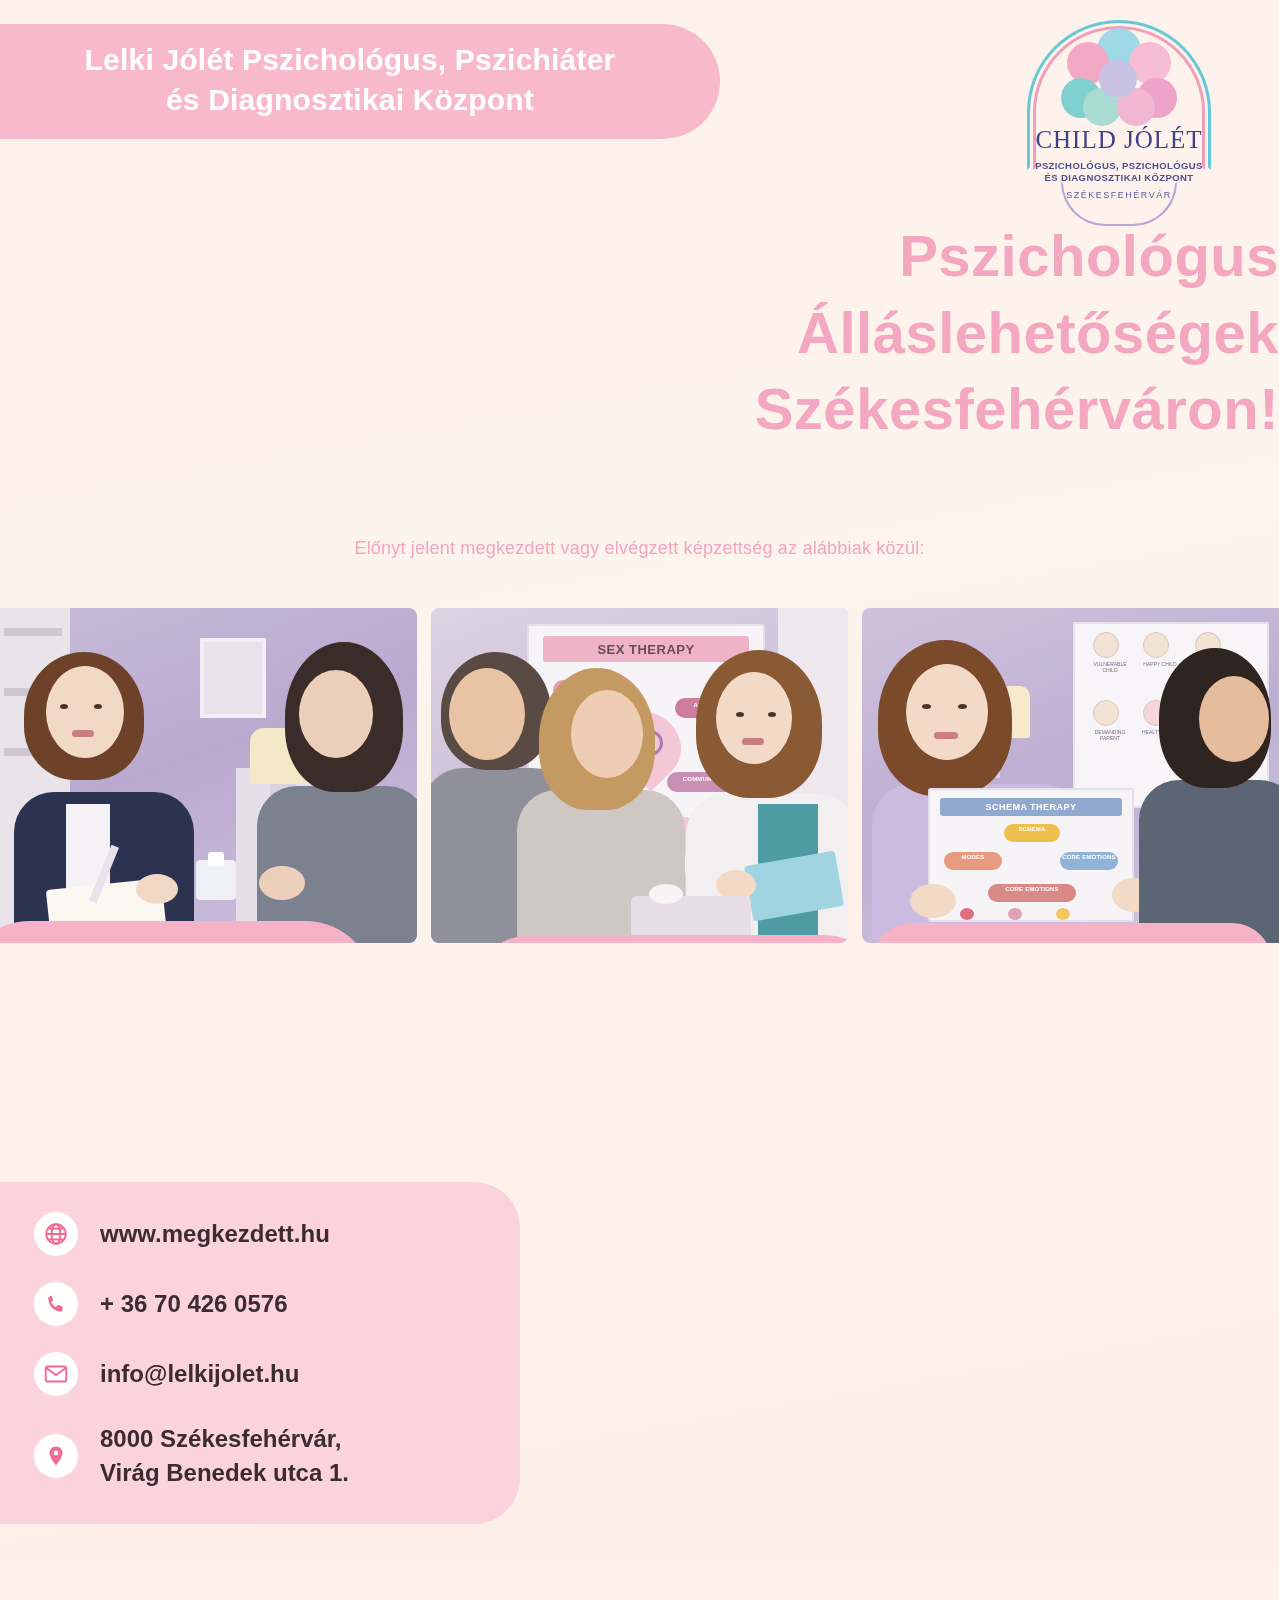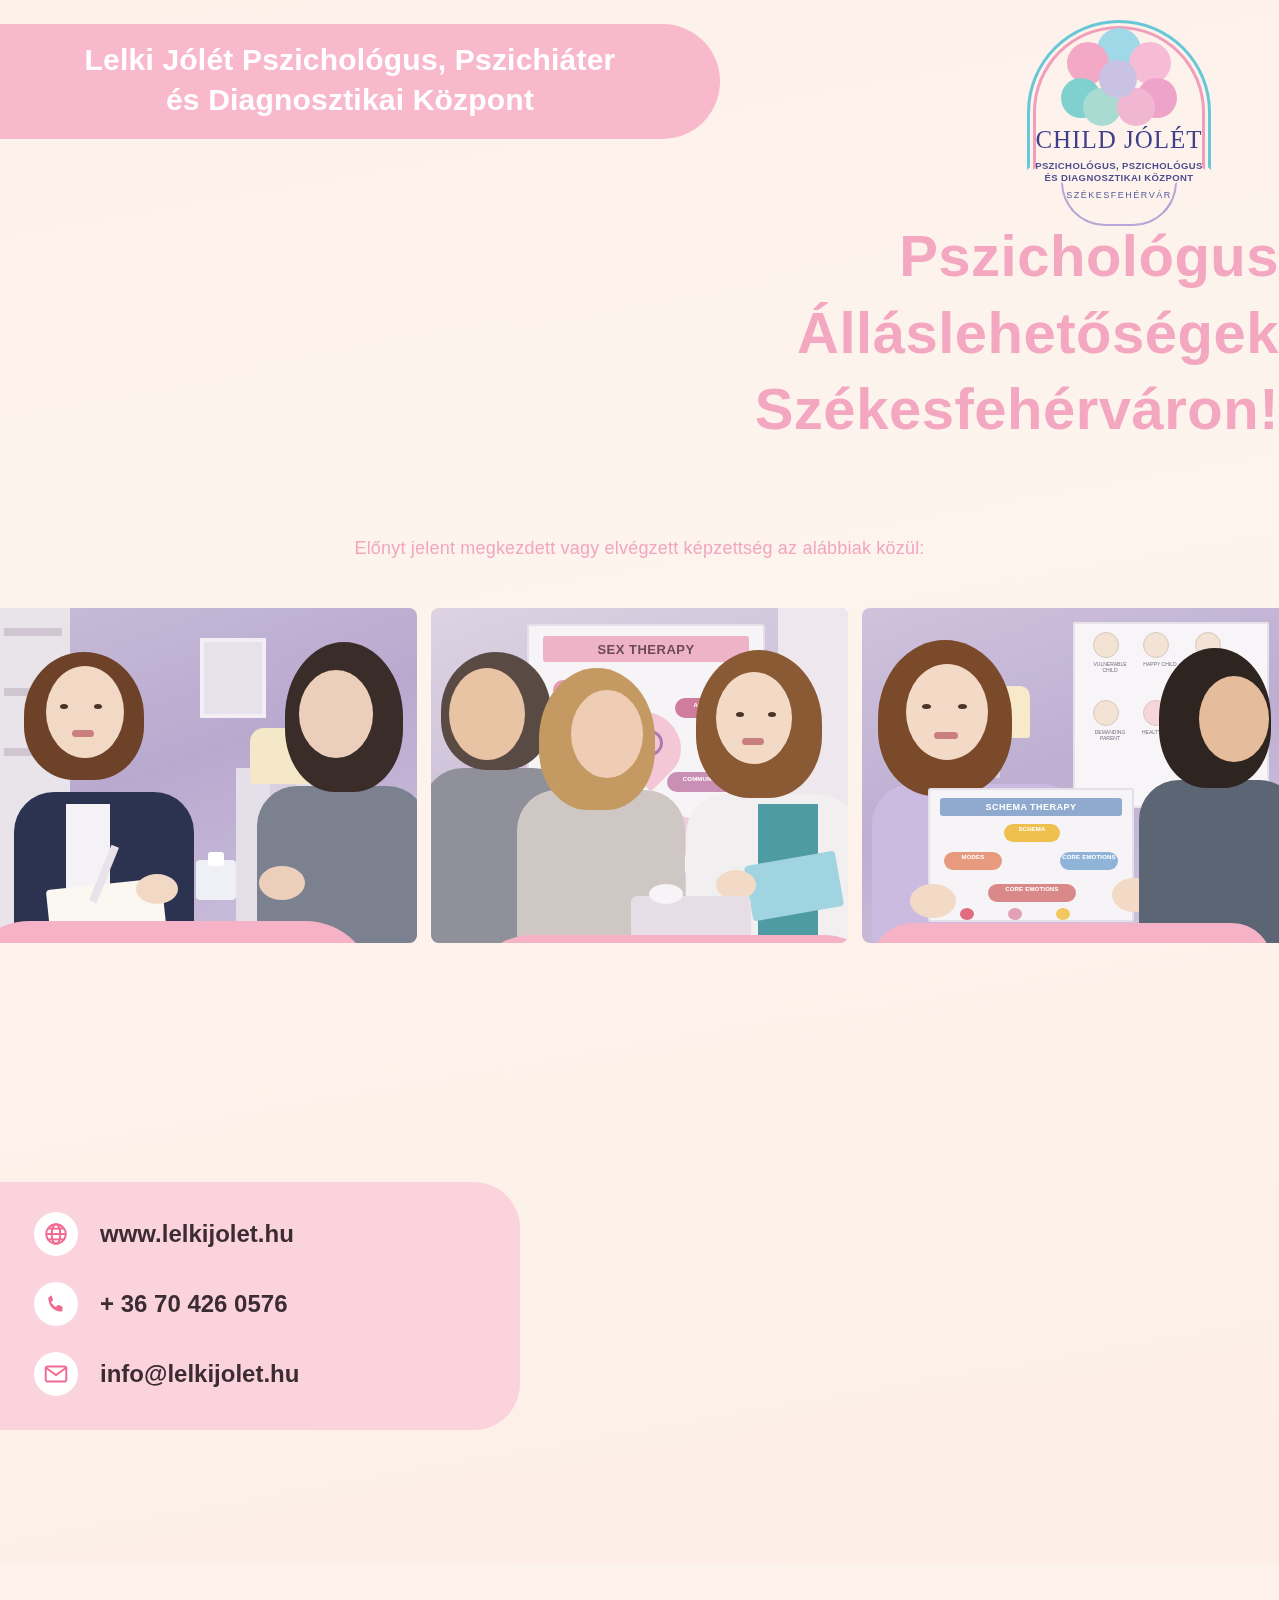--- a/index.html
+++ b/index.html
@@ -482,21 +482,21 @@
     <div class="contact-row">
       <span class="c-icon">
         <svg width="26" height="26" viewBox="0 0 24 24" fill="none" stroke="#f06a92" stroke-width="1.8">
           <circle cx="12" cy="12" r="9"></circle>
           <ellipse cx="12" cy="12" rx="4" ry="9"></ellipse>
           <line x1="3" y1="12" x2="21" y2="12"></line>
           <line x1="4.5" y1="7" x2="19.5" y2="7"></line>
           <line x1="4.5" y1="17" x2="19.5" y2="17"></line>
         </svg>
       </span>
-      <span class="c-text">www.lelkijolet.hu</span>
+      <span class="c-text">www.megkezdett.hu</span>
     </div>
 
     <div class="contact-row">
       <span class="c-icon">
         <svg width="24" height="24" viewBox="0 0 24 24" fill="#f06a92">
           <path d="M6.6 3.5c.6 0 1.1.4 1.3 1l1 3c.2.5 0 1.1-.4 1.4L7 10.1c1 2.1 2.8 3.9 4.9 4.9l1.2-1.5c.3-.4.9-.6 1.4-.4l3 1c.6.2 1 .7 1 1.3v2.8c0 .8-.7 1.4-1.5 1.3C9.4 19 5 14.6 4.3 6.5 4.2 5.7 4.8 5 5.6 5z"></path>
         </svg>
       </span>
       <span class="c-text">+ 36 70 426 0576</span>
     </div>
@@ -504,16 +504,28 @@
     <div class="contact-row">
       <span class="c-icon">
         <svg width="26" height="26" viewBox="0 0 24 24" fill="none" stroke="#f06a92" stroke-width="1.8">
           <rect x="2.5" y="5" width="19" height="14" rx="2"></rect>
           <path d="M3 6.5l9 6.5 9-6.5"></path>
         </svg>
       </span>
       <span class="c-text">info@lelkijolet.hu</span>
     </div>
 
+    <div class="contact-row">
+      <span class="c-icon">
+        <svg width="24" height="24" viewBox="0 0 24 24" fill="#f06a92">
+          <path d="M12 2.5c-3.6 0-6.5 2.9-6.5 6.5 0 4.8 6.5 12.5 6.5 12.5s6.5-7.7 6.5-12.5c0-3.6-2.9-6.5-6.5-6.5z"></path>
+          <circle cx="12" cy="9" r="2.4" fill="#ffffff"></circle>
+        </svg>
+      </span>
+      <span class="c-text">
+        <span>8000 Székesfehérvár,</span><br>
+        <span>Virág Benedek utca 1.</span>
+      </span>
+    </div>
   </div>
 
 
 </div>
 
 </body></html>

